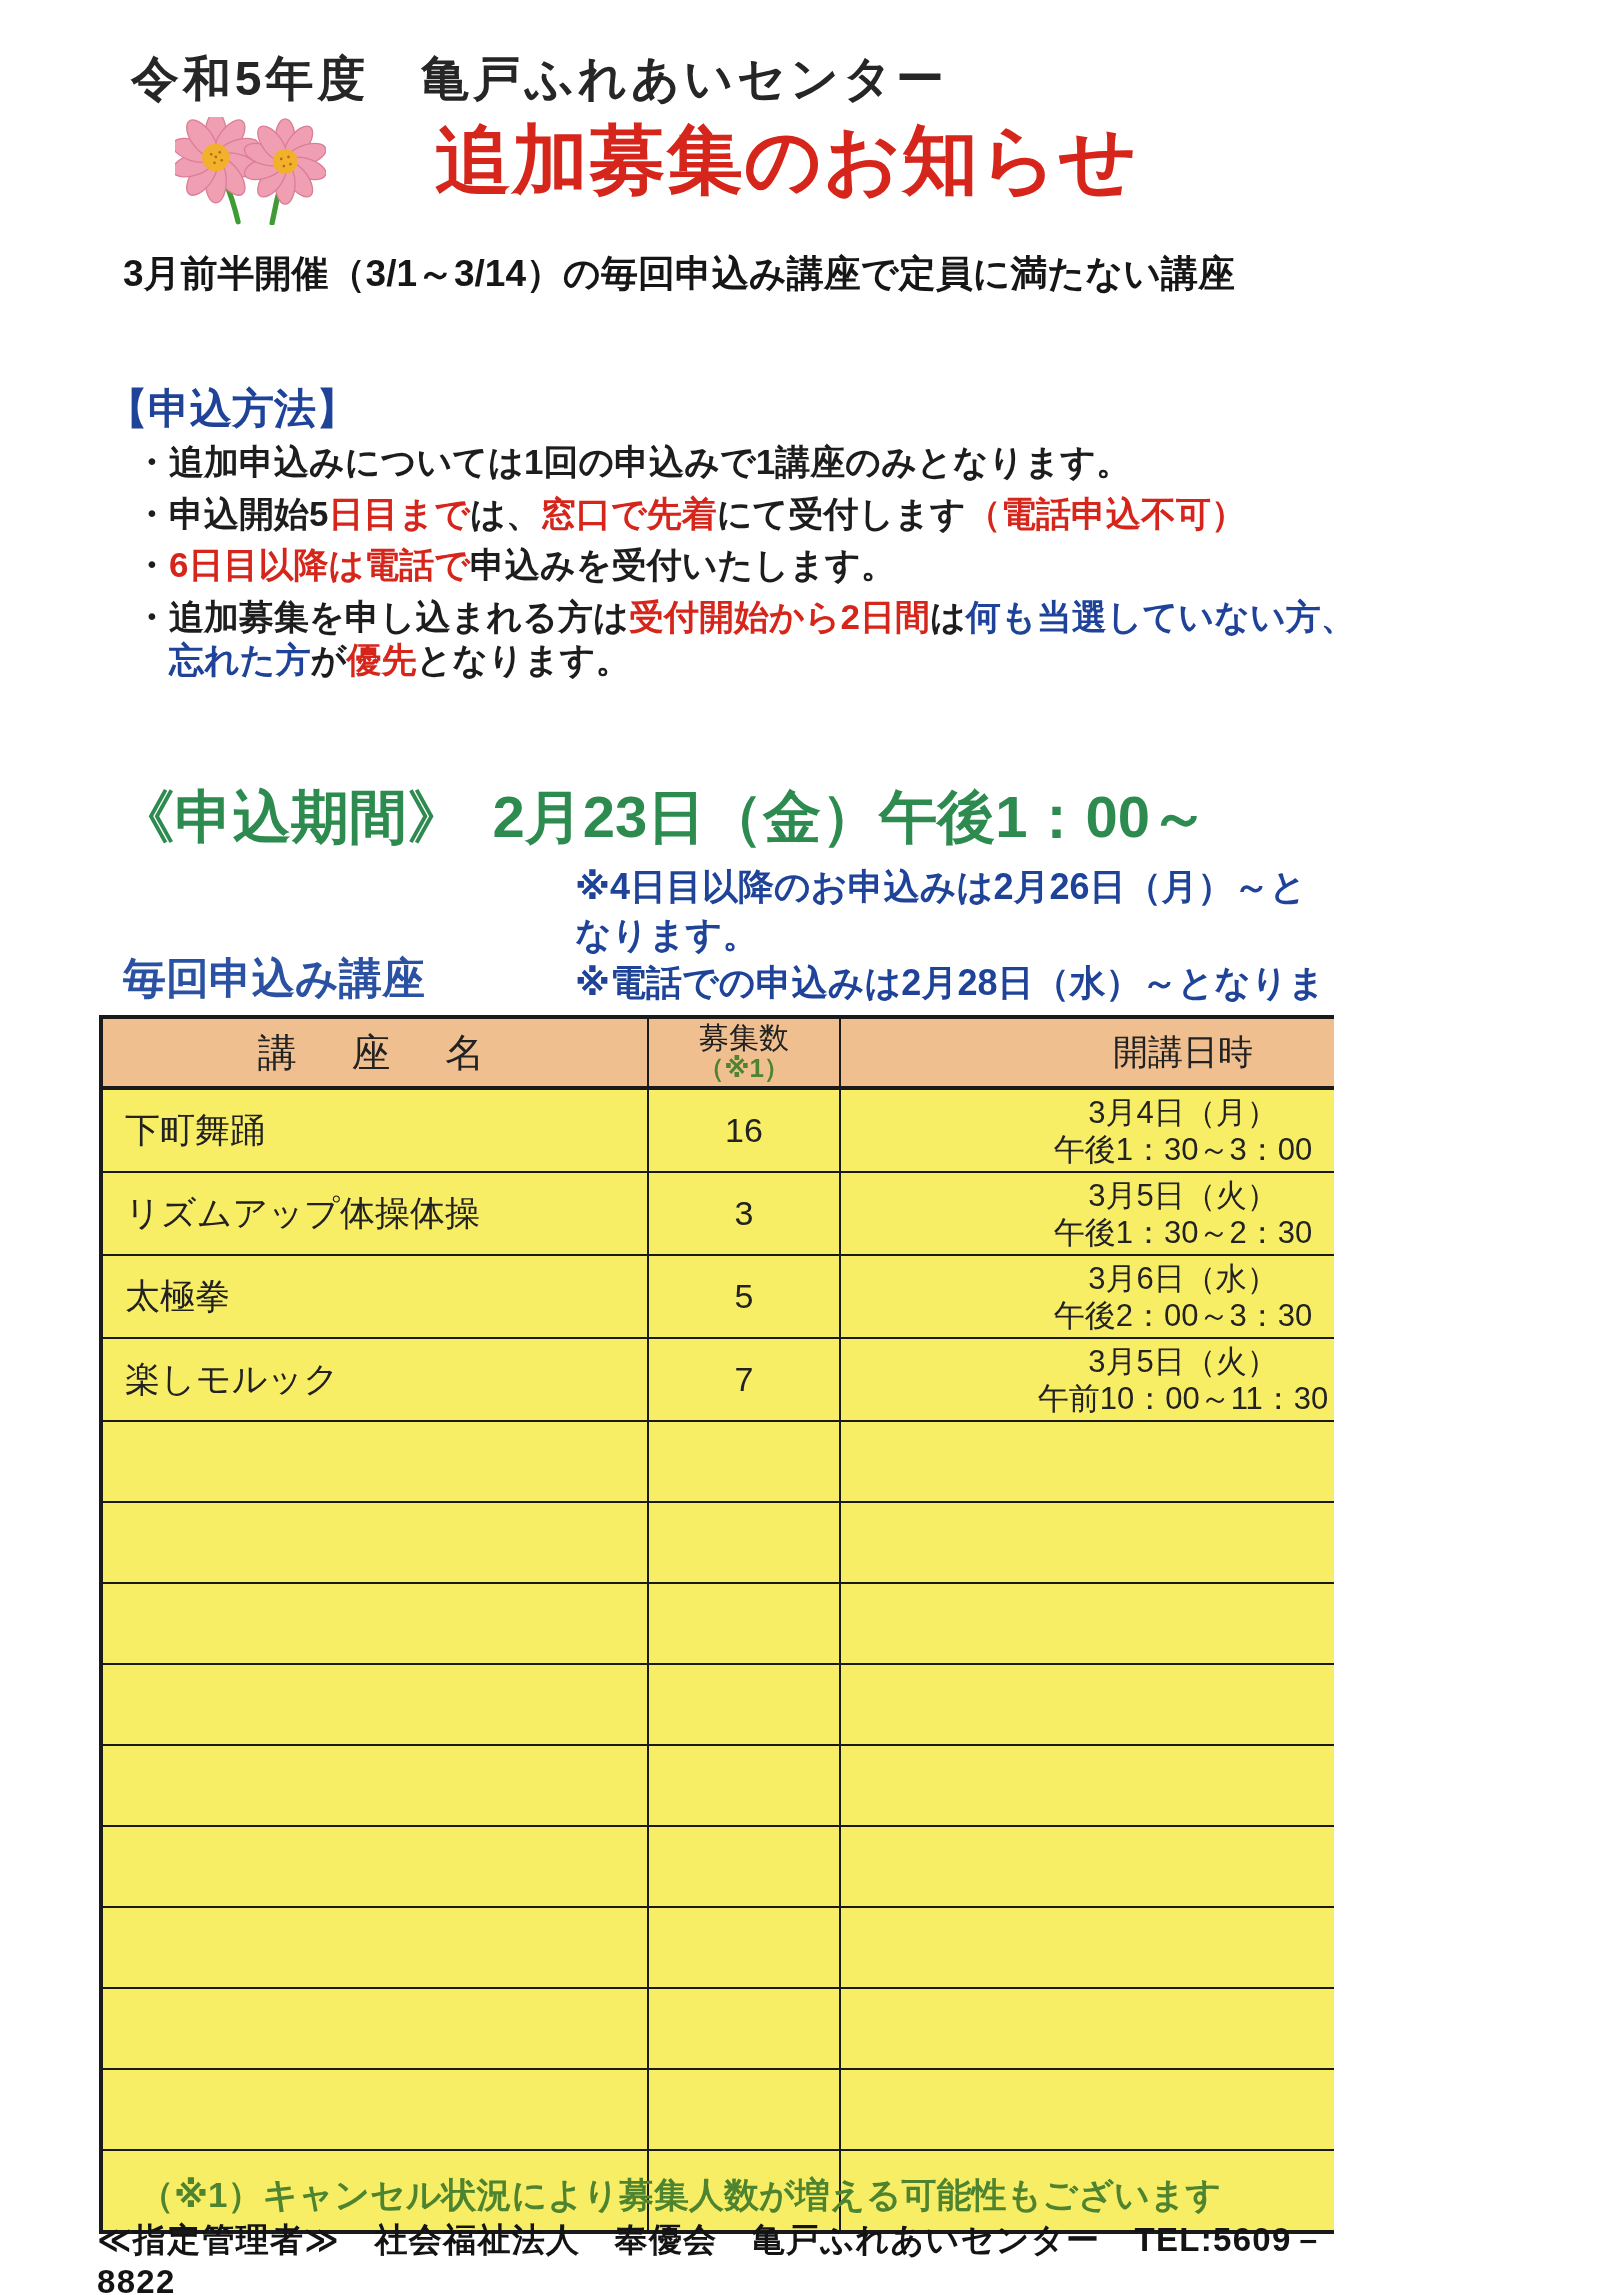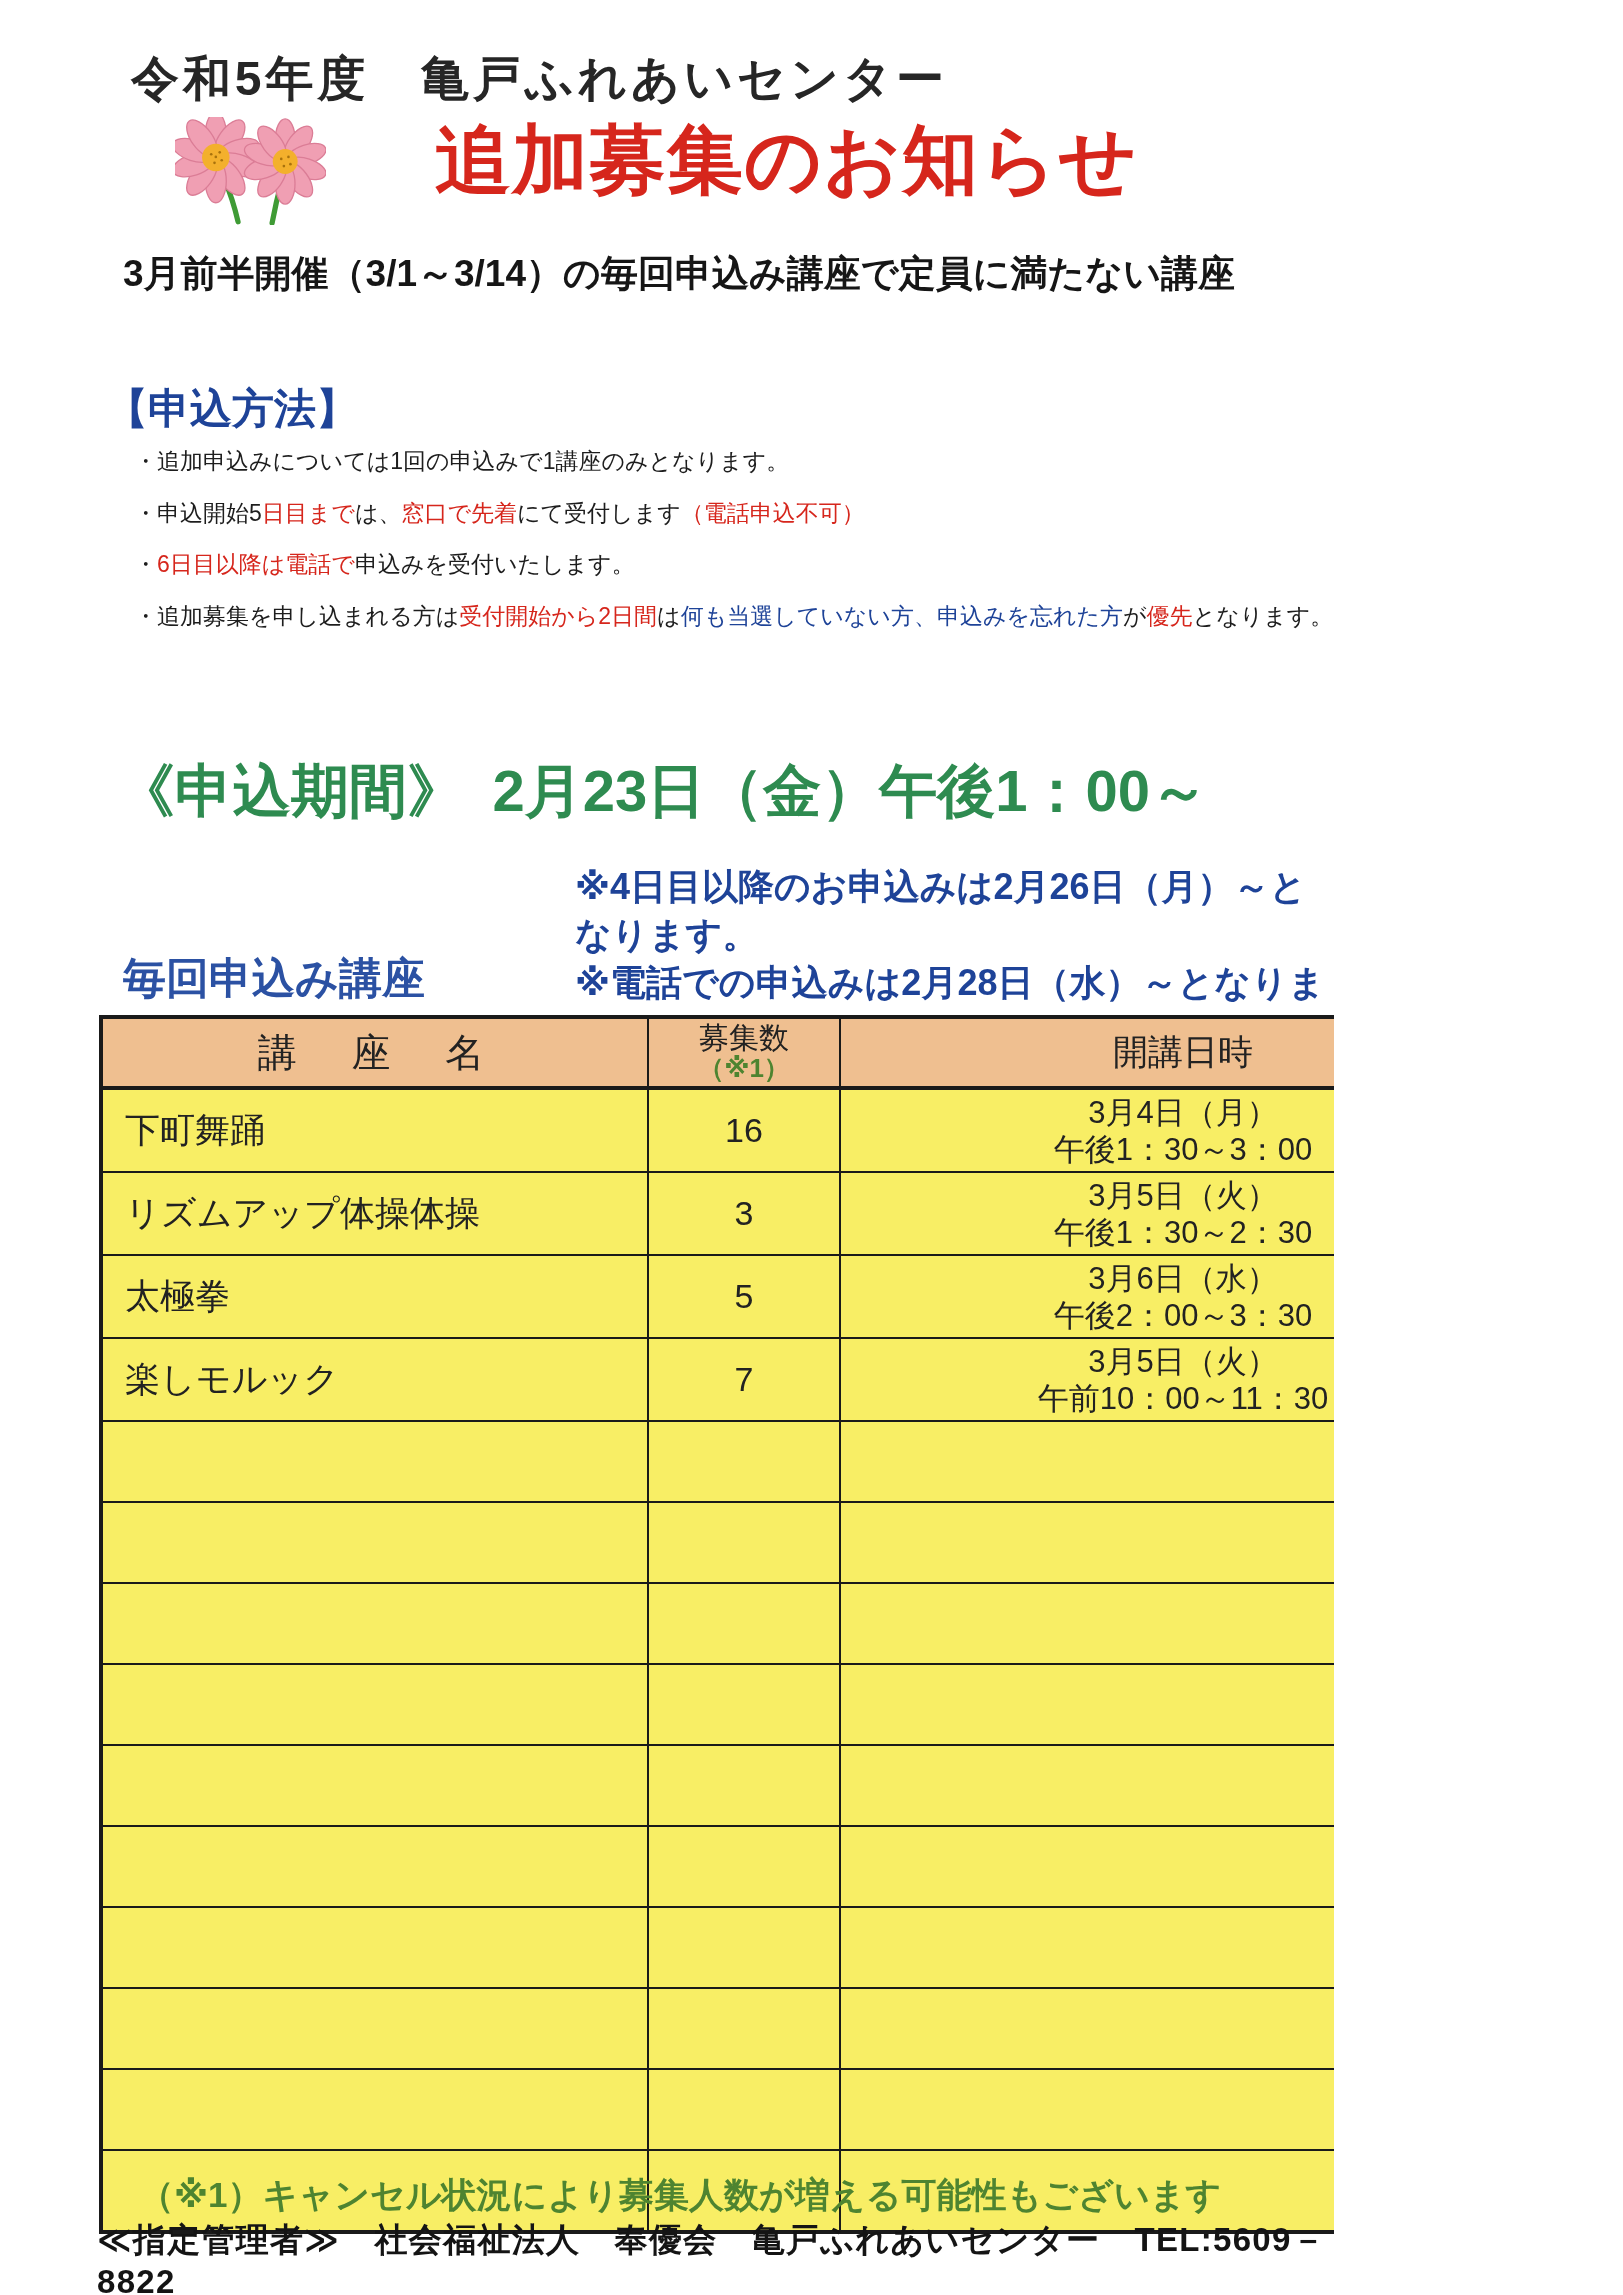--- a/index.html
+++ b/index.html
@@ -35,28 +35,28 @@
     left:123px;top:250px;width:1407px;
     font-size:37px;font-weight:900;line-height:48px;color:#161616;
   }
   .intro .bang{color:var(--red);}
   .method-heading{
     left:106px;top:381px;
     font-size:42px;font-weight:900;color:var(--blue);
   }
   .bullets{
     left:134px;top:440px;width:1375px;
-    font-size:23px;font-weight:400;line-height:43px;color:var(--ink);
+    font-size:35px;font-weight:700;line-height:43px;color:var(--ink);
   }
   .bullet{margin-bottom:8.5px;padding-left:35px;text-indent:-35px;}
   .seg-red{color:var(--red);}
   .seg-blue{color:var(--blue);}
   .seg-black{color:var(--ink);}
   .period{
-    left:117px;top:753px;white-space:nowrap;
+    left:117px;top:779px;white-space:nowrap;
     font-size:58px;font-weight:900;color:var(--green);
   }
   .period .val{margin-left:27.5px;}
   .period-notes{
     left:575px;top:863px;
     font-size:36px;font-weight:900;line-height:48px;color:var(--blue);
   }
   .table-caption{
     left:123px;top:950px;
     font-size:43px;font-weight:900;color:#2b51a3;

